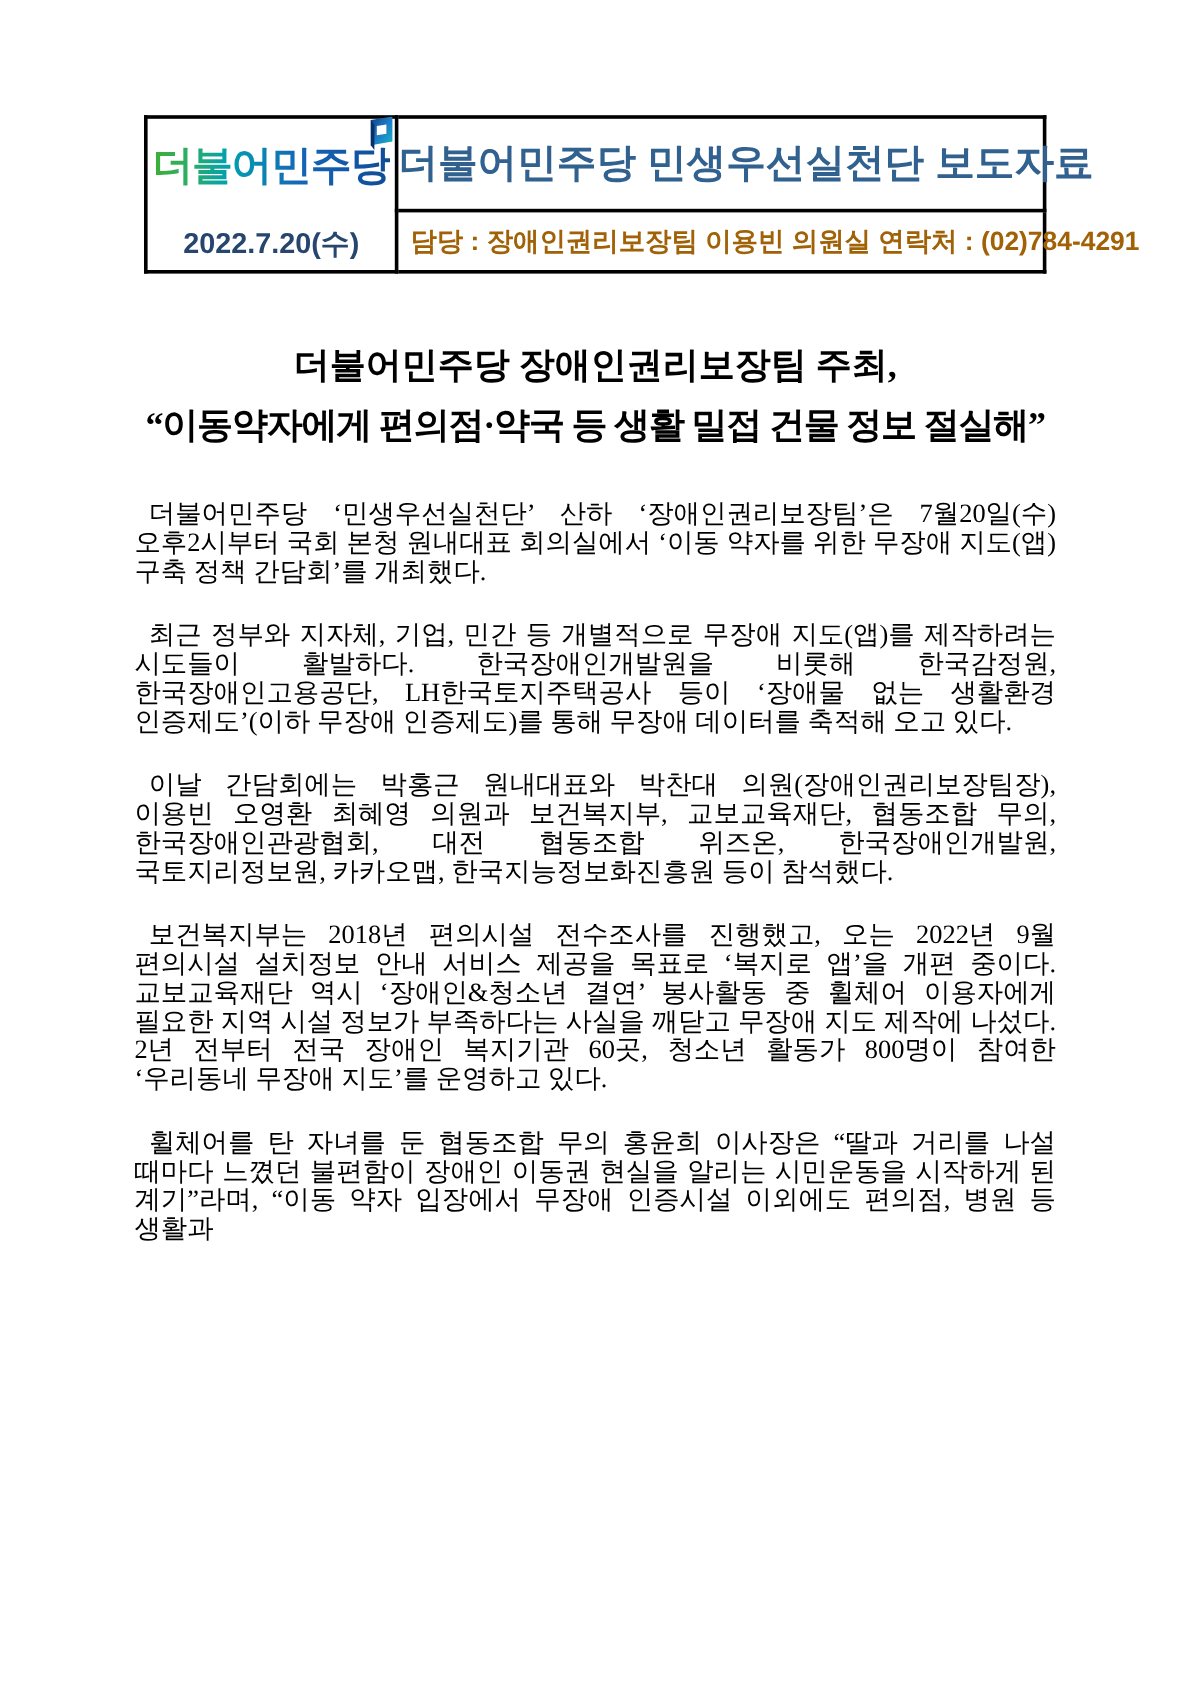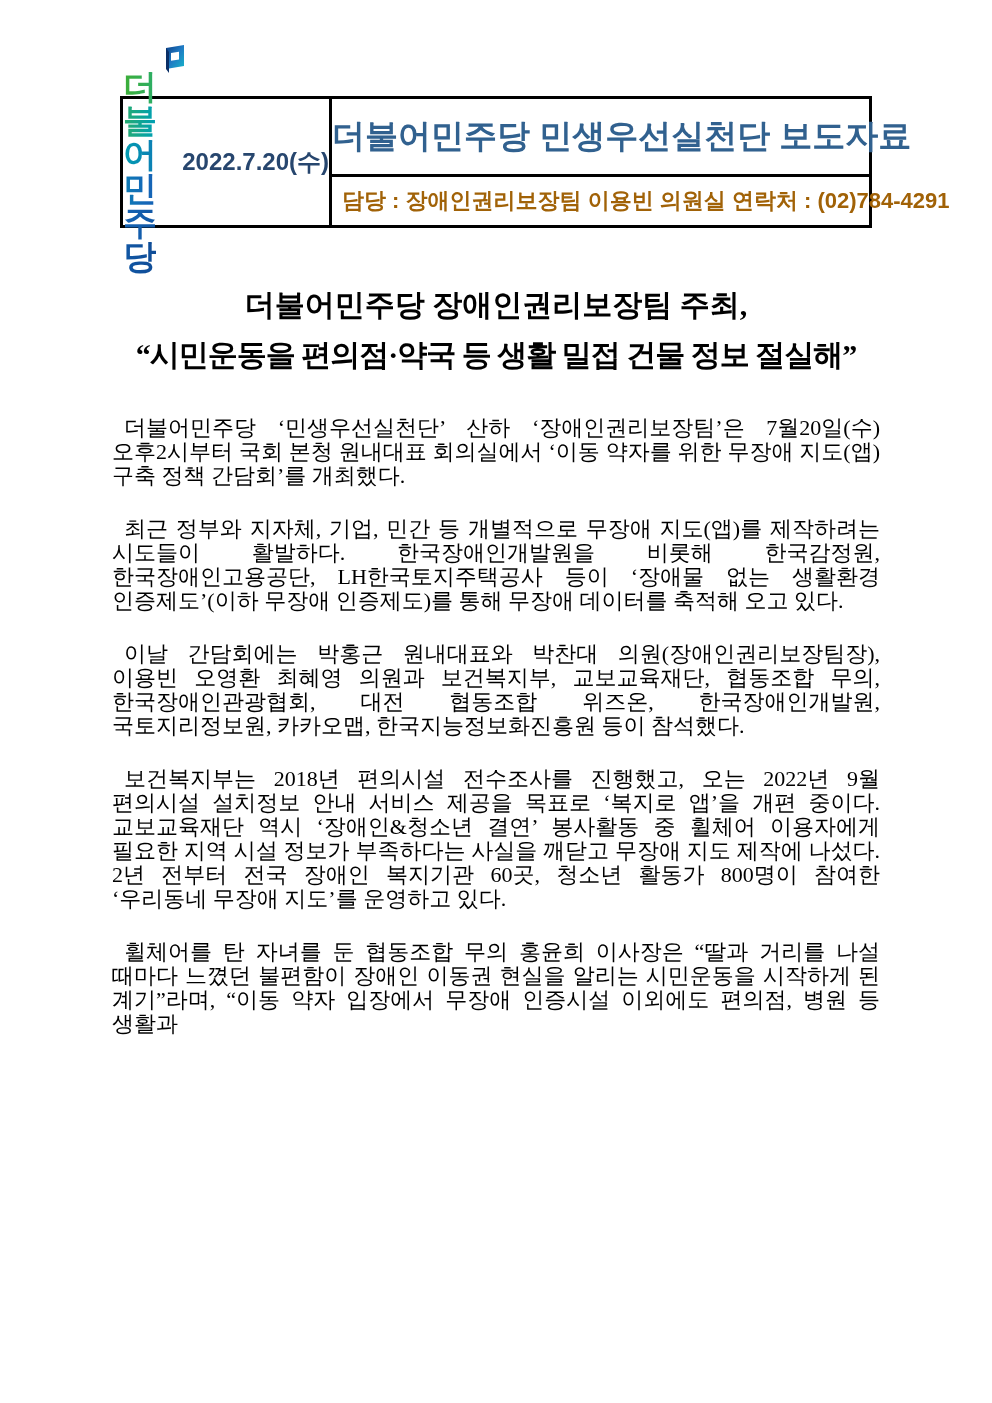--- a/index.html
+++ b/index.html
@@ -32,21 +32,21 @@
     border: 3px solid #000000;
     padding: 0;
     vertical-align: middle;
   }
   .cell-left {
     width: 206px;
     height: 126px;
   }
   .left-inner {
     display: flex;
-    flex-direction: row;
+    flex-direction: column;
     justify-content: space-between;
     align-items: center;
     height: 126px;
     padding: 6px 0 4px 0;
     box-sizing: border-box;
   }
   .logo-wrap {
     position: relative;
     margin-top: 16px;
     line-height: 1;
@@ -168,21 +168,21 @@
         <tr>
           <td class="cell-contact">
             <div class="contact-line">담당 : 장애인권리보장팀 이용빈 의원실 연락처 : (02)784-4291</div>
           </td>
         </tr>
       </tbody>
     </table>
 
     <div class="headline">
       <div class="line1">더불어민주당 장애인권리보장팀 주최,</div>
-      <div class="line2">“시민운동을 편의점·약국 등 생활 밀접 건물 정보 절실해”</div>
+      <div class="line2">“이동약자에게 편의점·약국 등 생활 밀접 건물 정보 절실해”</div>
     </div>
 
     <div class="body-text">
       <p>더불어민주당 ‘민생우선실천단’ 산하 ‘장애인권리보장팀’은 7월20일(수) 오후2시부터 국회 본청 원내대표 회의실에서 ‘이동 약자를 위한 무장애 지도(앱) 구축 정책 간담회’를 개최했다.</p>
       <p>최근 정부와 지자체, 기업, 민간 등 개별적으로 무장애 지도(앱)를 제작하려는 시도들이 활발하다. 한국장애인개발원을 비롯해 한국감정원, 한국장애인고용공단, LH한국토지주택공사 등이 ‘장애물 없는 생활환경 인증제도’(이하 무장애 인증제도)를 통해 무장애 데이터를 축적해 오고 있다.</p>
       <p>이날 간담회에는 박홍근 원내대표와 박찬대 의원(장애인권리보장팀장), 이용빈 오영환 최혜영 의원과 보건복지부, 교보교육재단, 협동조합 무의, 한국장애인관광협회, 대전 협동조합 위즈온, 한국장애인개발원, 국토지리정보원, 카카오맵, 한국지능정보화진흥원 등이 참석했다.</p>
       <p>보건복지부는 2018년 편의시설 전수조사를 진행했고, 오는 2022년 9월 편의시설 설치정보 안내 서비스 제공을 목표로 ‘복지로 앱’을 개편 중이다. 교보교육재단 역시 ‘장애인&amp;청소년 결연’ 봉사활동 중 휠체어 이용자에게 필요한 지역 시설 정보가 부족하다는 사실을 깨닫고 무장애 지도 제작에 나섰다. 2년 전부터 전국 장애인 복지기관 60곳, 청소년 활동가 800명이 참여한 ‘우리동네 무장애 지도’를 운영하고 있다.</p>
       <p>휠체어를 탄 자녀를 둔 협동조합 무의 홍윤희 이사장은 “딸과 거리를 나설 때마다 느꼈던 불편함이 장애인 이동권 현실을 알리는 시민운동을 시작하게 된 계기”라며, “이동 약자 입장에서 무장애 인증시설 이외에도 편의점, 병원 등 생활과</p>
     </div>
 

